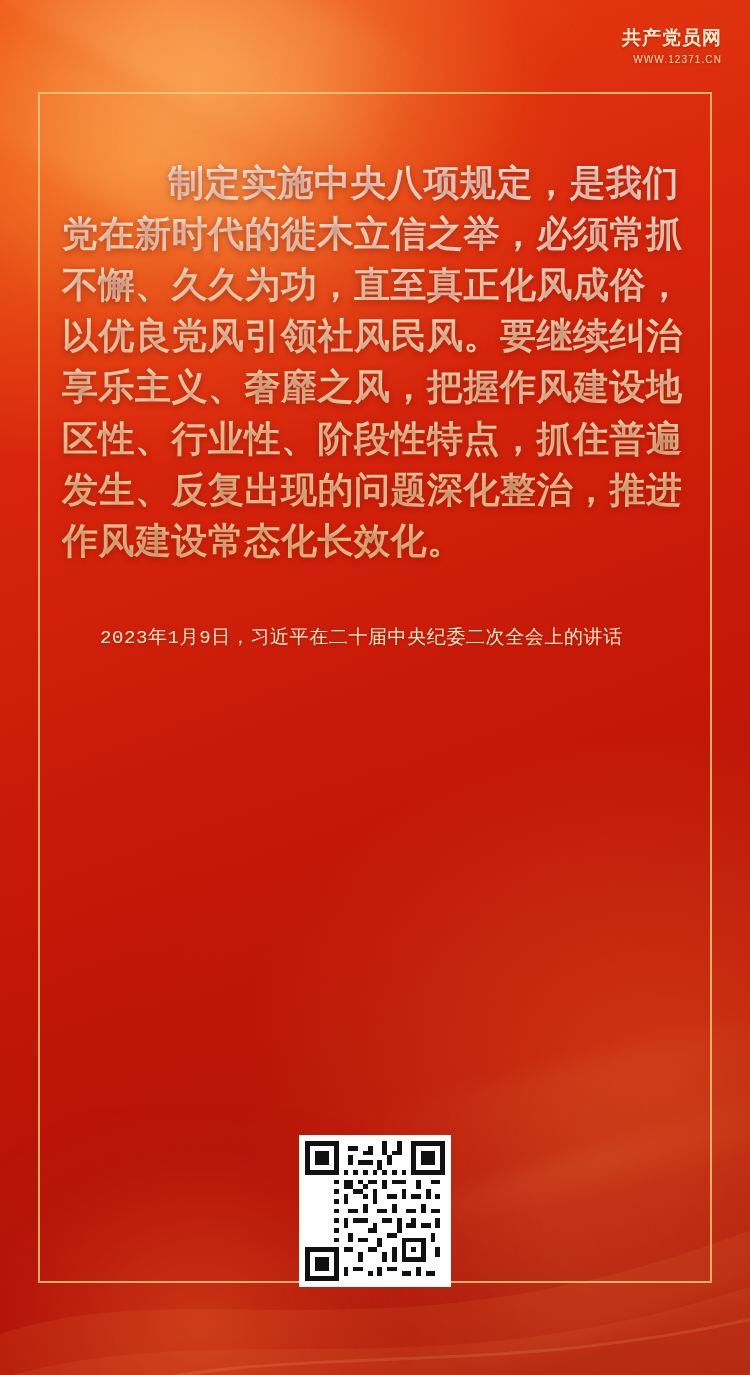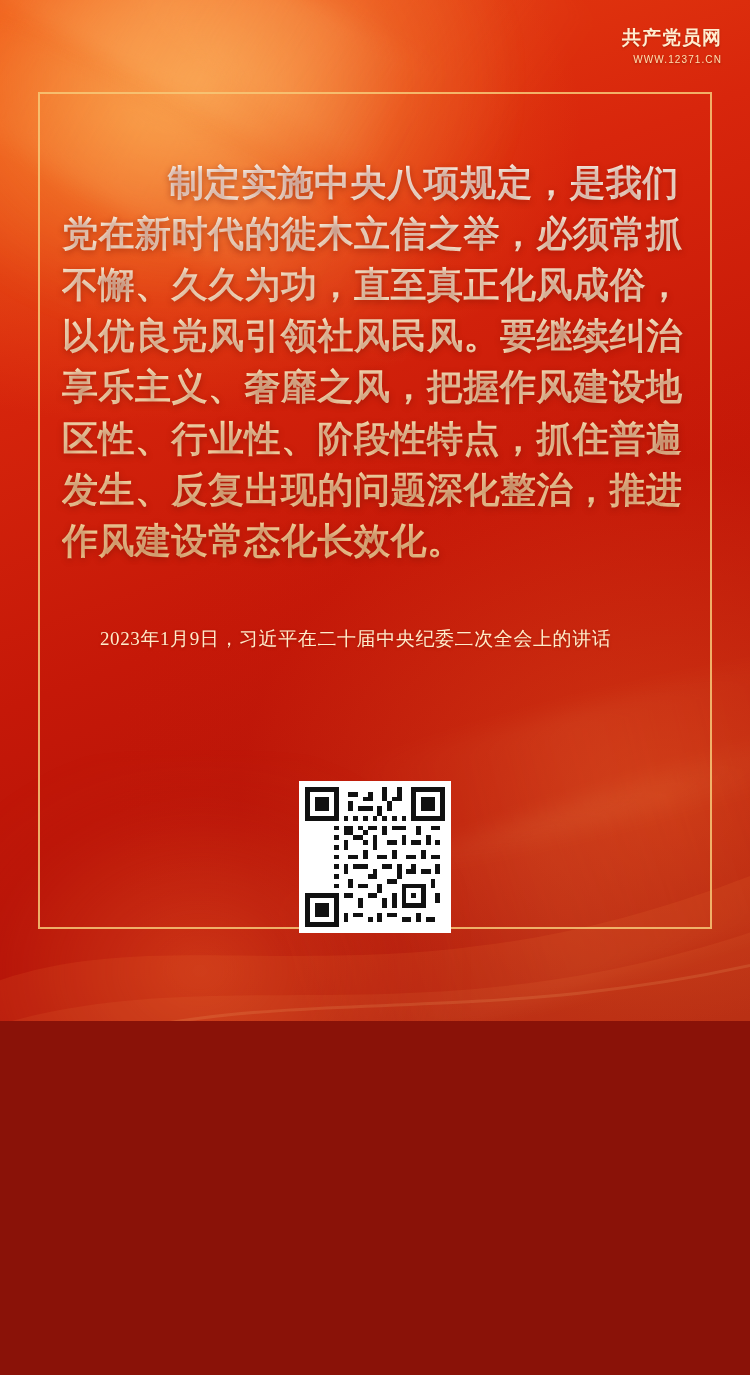--- a/index.html
+++ b/index.html
@@ -6,21 +6,21 @@
     margin: 0;
     padding: 0;
     background: #8a1208;
   }
   body {
     font-family: "Liberation Sans", sans-serif;
   }
   .poster {
     position: relative;
     width: 750px;
-    height: 1021px;
+    height: 1375px;
     overflow: hidden;
     background:
       radial-gradient(ellipse 620px 420px at 18% 12%, rgba(255,170,60,0.55) 0%, rgba(255,140,40,0.22) 42%, rgba(220,60,20,0.0) 72%),
       radial-gradient(ellipse 700px 560px at 88% 78%, rgba(255,120,40,0.35) 0%, rgba(200,40,15,0.05) 60%, rgba(180,30,10,0) 80%),
       linear-gradient(160deg, #e8420f 0%, #d8260c 28%, #c51808 55%, #b31208 78%, #9e0d06 100%);
   }
   
   .streak {
     position: absolute;
     pointer-events: none;
@@ -104,21 +104,21 @@
     letter-spacing: 0.5px;
     text-shadow: 0 2px 6px rgba(120,15,0,0.45);
     background: linear-gradient(180deg, #fffaf0 0%, #ffeec8 45%, #f8d79a 100%);
     -webkit-background-clip: text;
     background-clip: text;
     -webkit-text-fill-color: transparent;
   }
 
   .attribution {
     margin-top: 52px;
-    font-family: Liberation Serif, serif;
+    font-family: Liberation Mono, monospace;
     font-size: 19px;
     line-height: 1.85;
     color: #ffeccb;
     text-indent: 38px;
     letter-spacing: 0.6px;
     text-shadow: 0 1px 3px rgba(120,20,0,0.4);
   }
 
   .qr-wrap {
     position: absolute;

